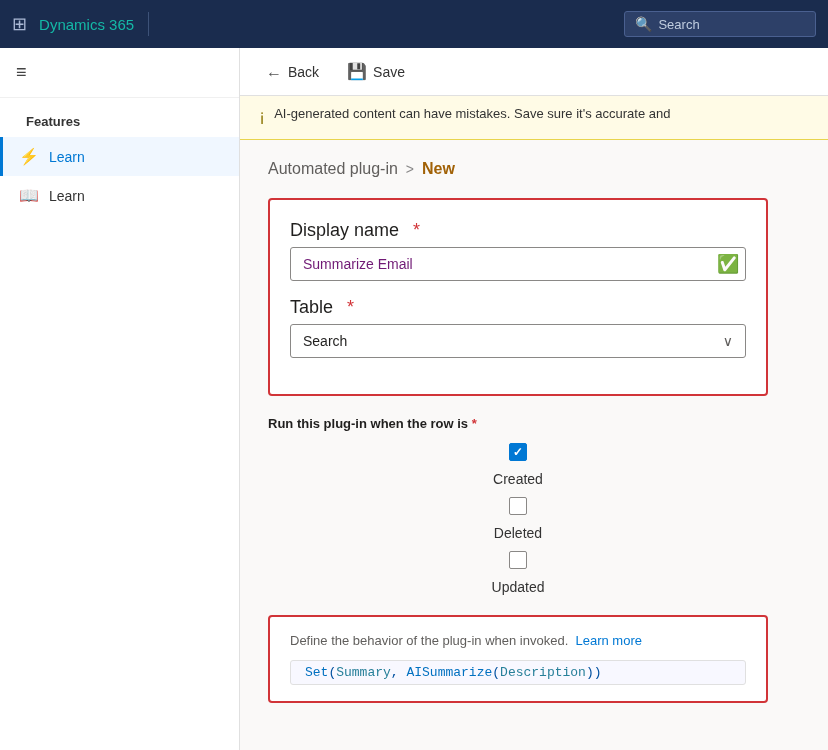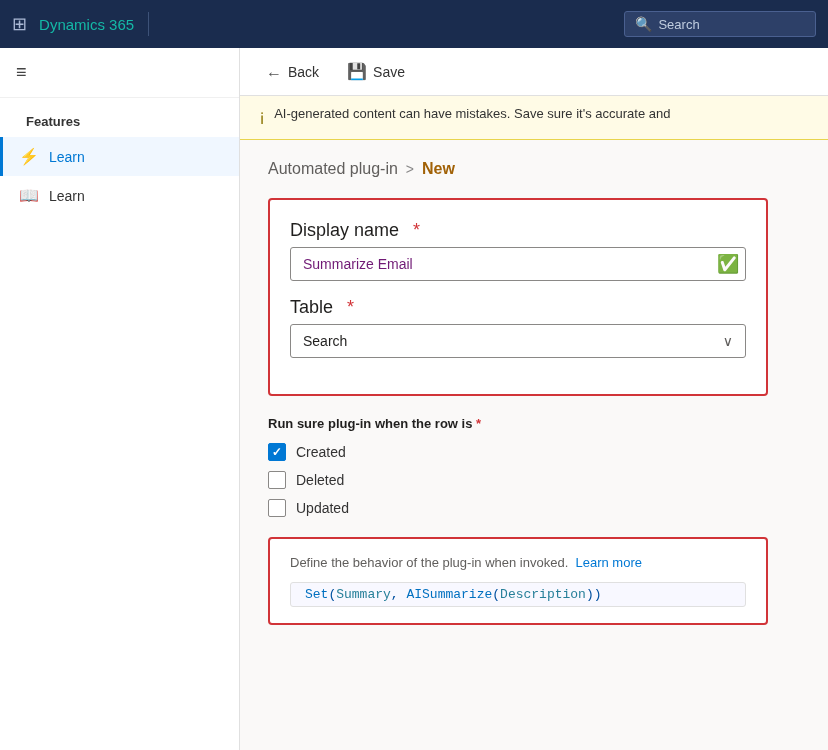--- a/index.html
+++ b/index.html
@@ -235,20 +235,21 @@
     }
     .required-star-inline { color: #d13438; }
     .checkbox-row {
       display: flex;
       align-items: center;
       gap: 10px;
       margin-bottom: 10px;
       font-size: 14px;
       color: #333;
       cursor: pointer;
+      flex-direction: column;
     }
     .checkbox {
       width: 18px;
       height: 18px;
       border: 1px solid #8a8886;
       border-radius: 2px;
       display: flex;
       align-items: center;
       justify-content: center;
       flex-shrink: 0;
@@ -373,21 +374,21 @@
           <div class="form-select-wrap">
             <span class="form-select-value">Search</span>
             <span class="form-select-arrow">∨</span>
           </div>
         </div>
 
       </div>
 
       <div class="run-section">
         <div class="run-section-label">
-          <span>Run sure plug-in when the row is</span>
+          <span>Run this plug-in when the row is</span>
           <span class="required-star-inline"> *</span>
         </div>
 
         <div class="checkbox-row">
           <div class="checkbox checked"></div>
           <span>Created</span>
         </div>
         <div class="checkbox-row">
           <div class="checkbox"></div>
           <span>Deleted</span>

